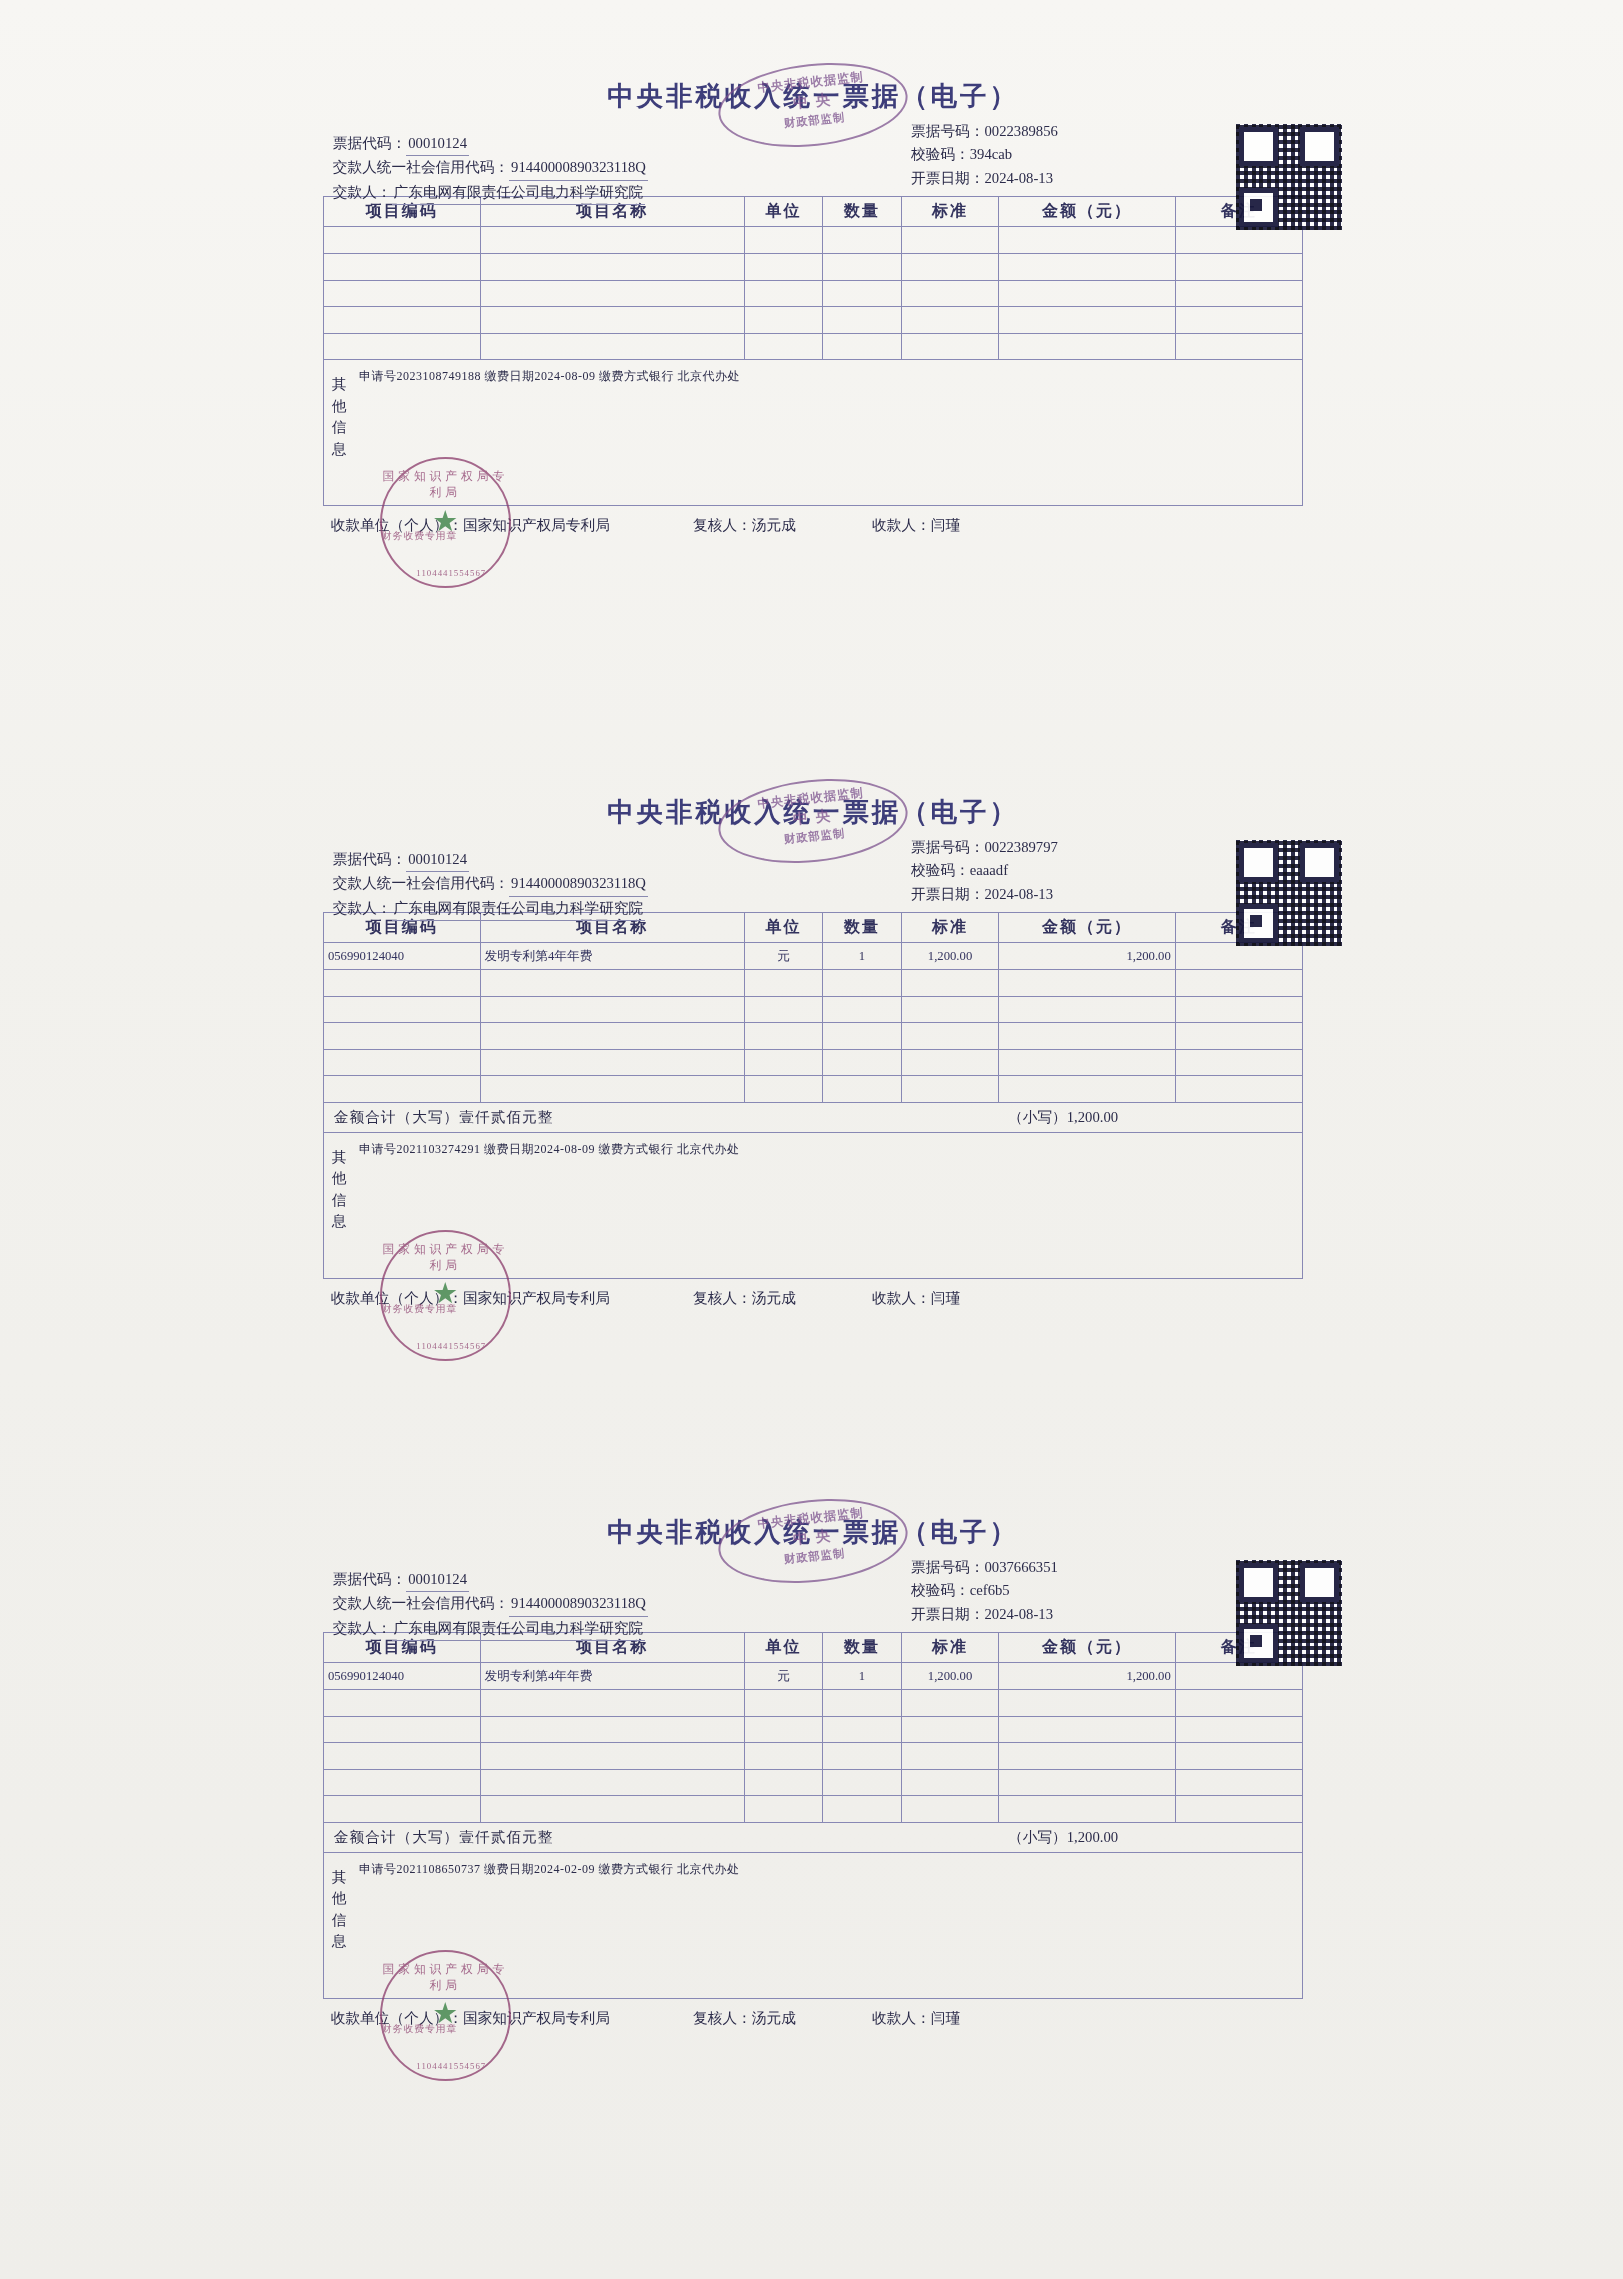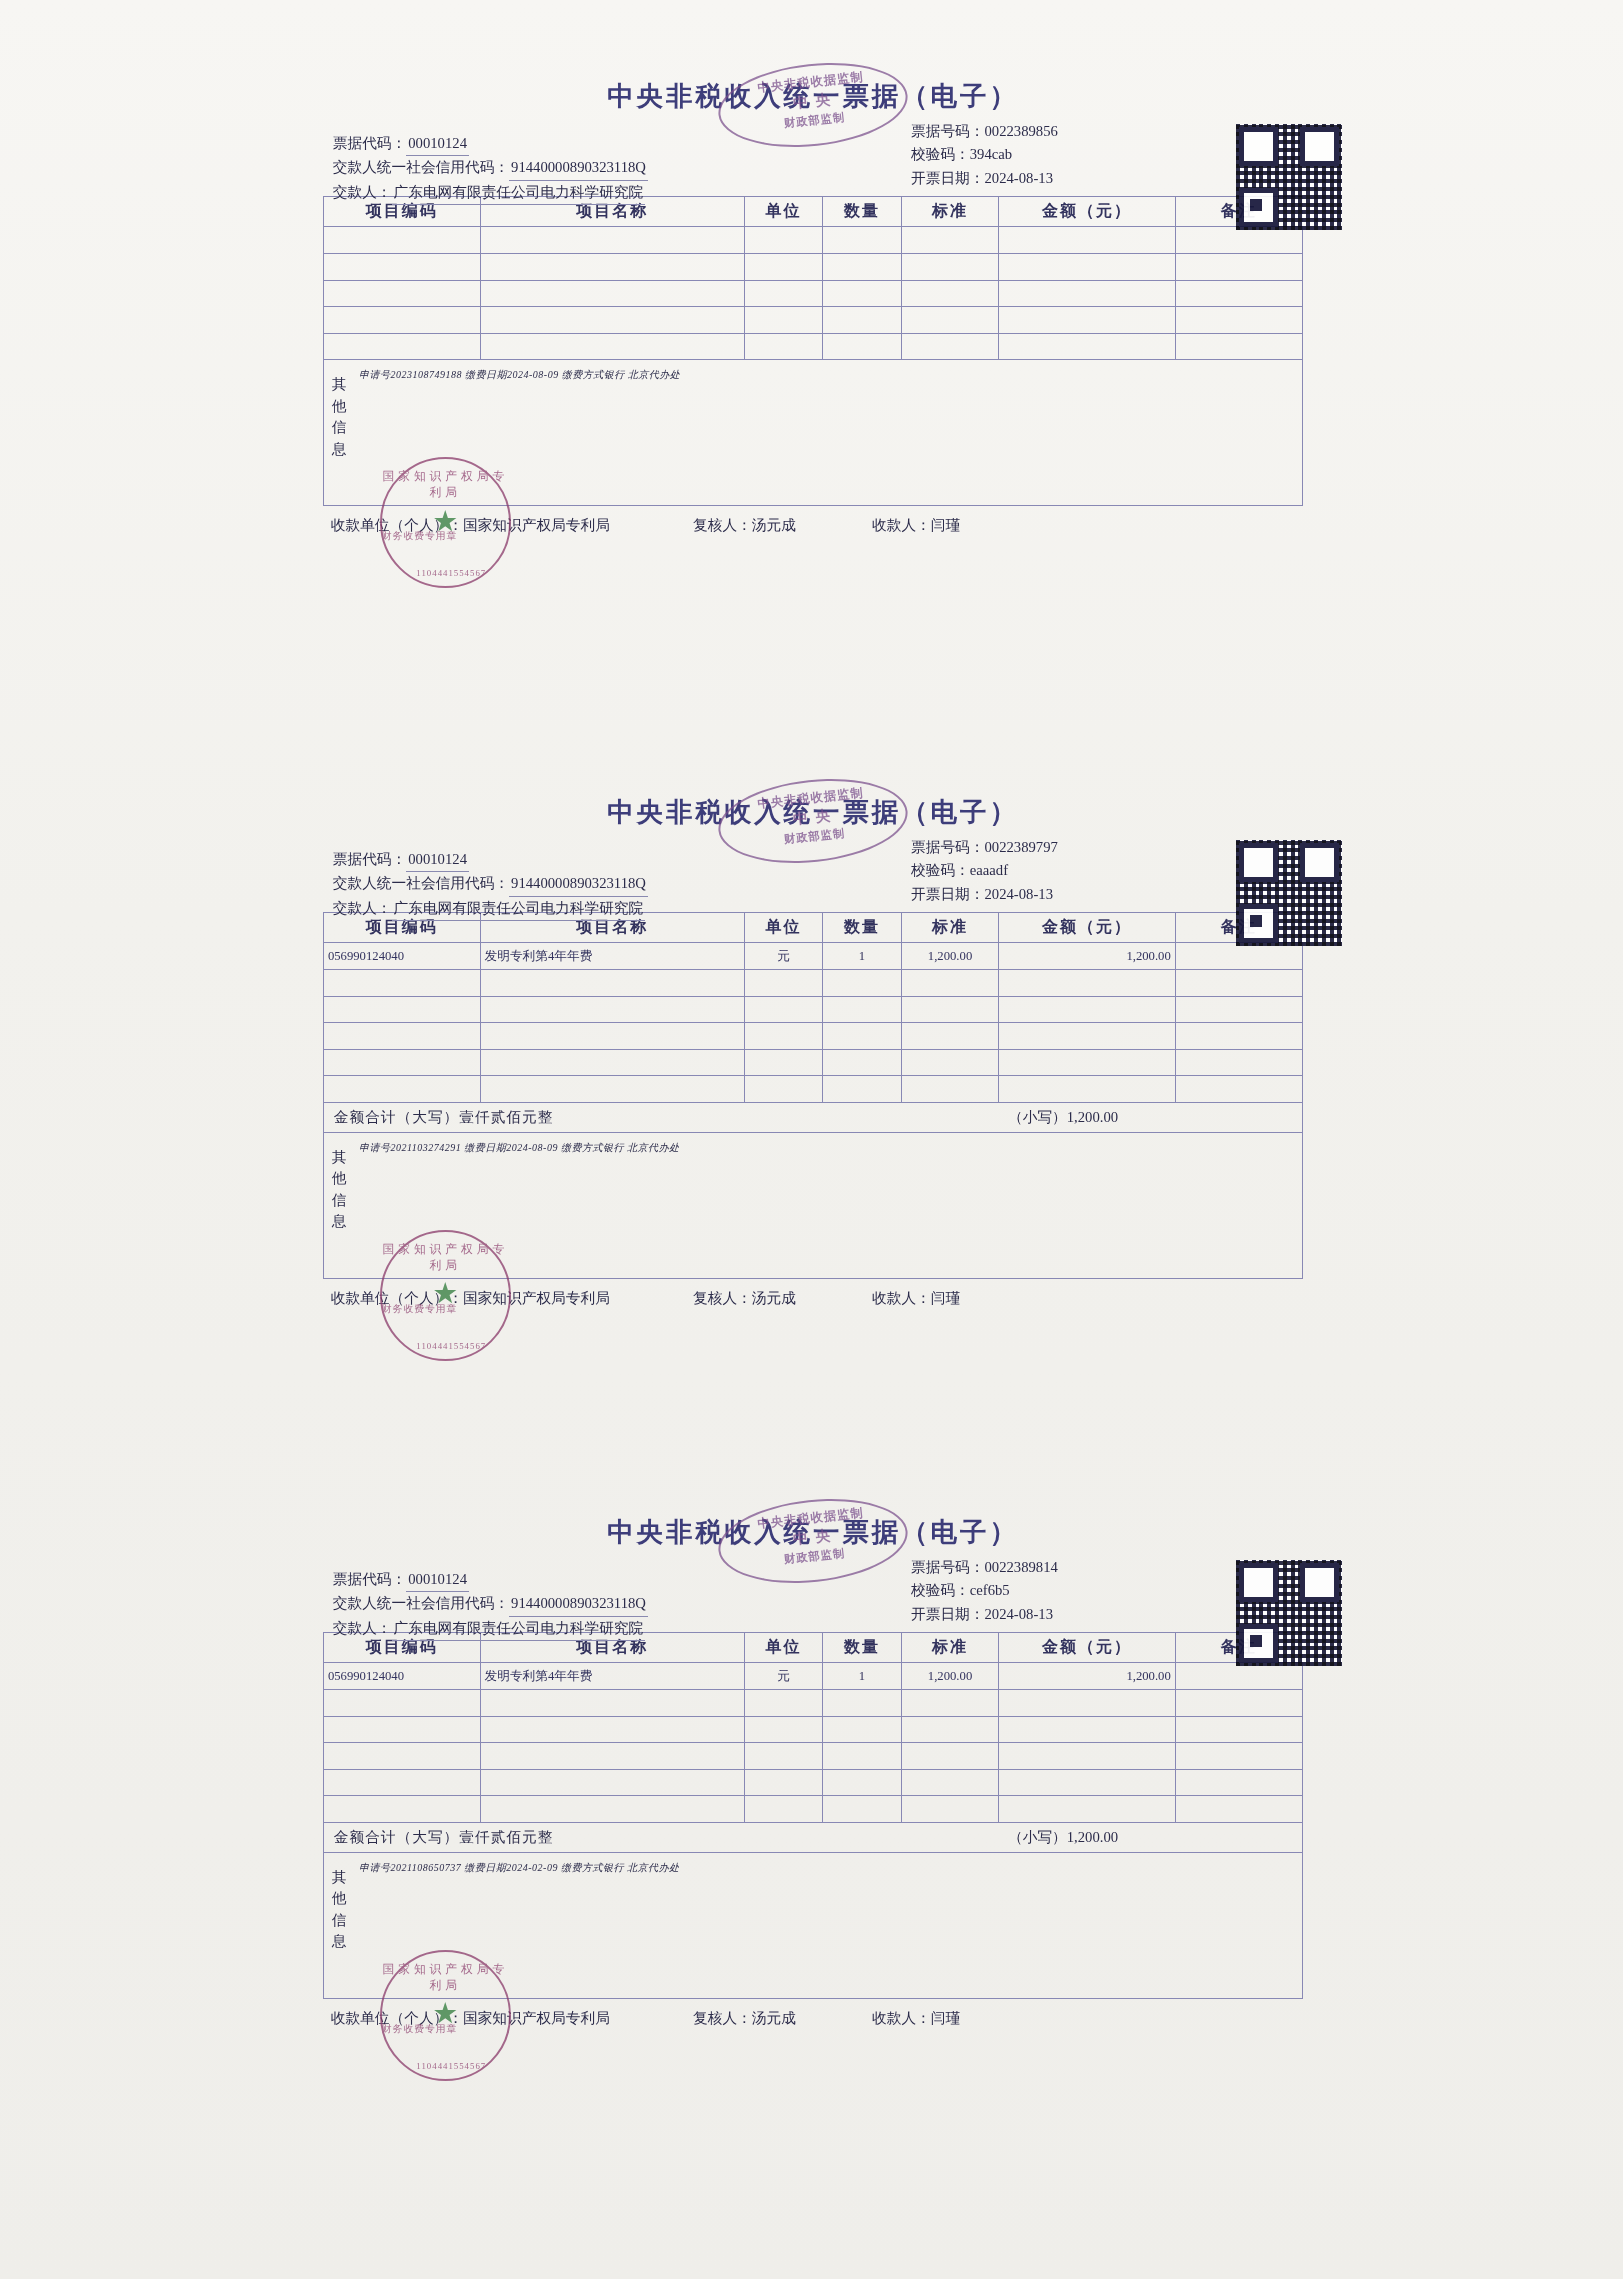--- a/index.html
+++ b/index.html
@@ -130,23 +130,22 @@
     font-size:13.7px;
   }
   .otherbox .vlabel{
     position:absolute;left:7.8px;top:13.7px;
     width:17.6px;
     line-height:21.6px;
     font-size:14.7px;
   }
   .otherbox .oline{
     position:absolute;left:35px;top:7.8px;
-    font-size:10px;
+    font-size:12px;
     letter-spacing:0.5px;
-    font-style:italic;
   }
 
   .footer{
     position:relative;
     height:39px;
     font-size:14.7px;
   }
   .footer .f1{position:absolute;left:7.8px;top:9.8px;}
   .footer .f2{position:absolute;left:370px;top:9.8px;}
   .footer .f3{position:absolute;left:549px;top:9.8px;}
@@ -429,21 +428,21 @@
       </div>
     </div>
 
     <div class="meta">
       <div class="left">
         <div class="row"><span>票据代码：</span><span class="uline">00010124</span></div>
         <div class="row"><span>交款人统一社会信用代码：</span><span class="uline">91440000890323118Q</span></div>
         <div class="row"><span>交款人：</span><span class="uline">广东电网有限责任公司电力科学研究院</span></div>
       </div>
       <div class="right">
-        <div class="row"><span>票据号码：</span><span>0022389814</span></div>
+        <div class="row"><span>票据号码：</span><span>0037666351</span></div>
         <div class="row"><span>校验码：</span><span>cef6b5</span></div>
         <div class="row"><span>开票日期：</span><span>2024-08-13</span></div>
       </div>
       <div class="qr">
           <div class="c3"></div>
         </div>
     </div>
 
     <table class="items">
       <tbody>

